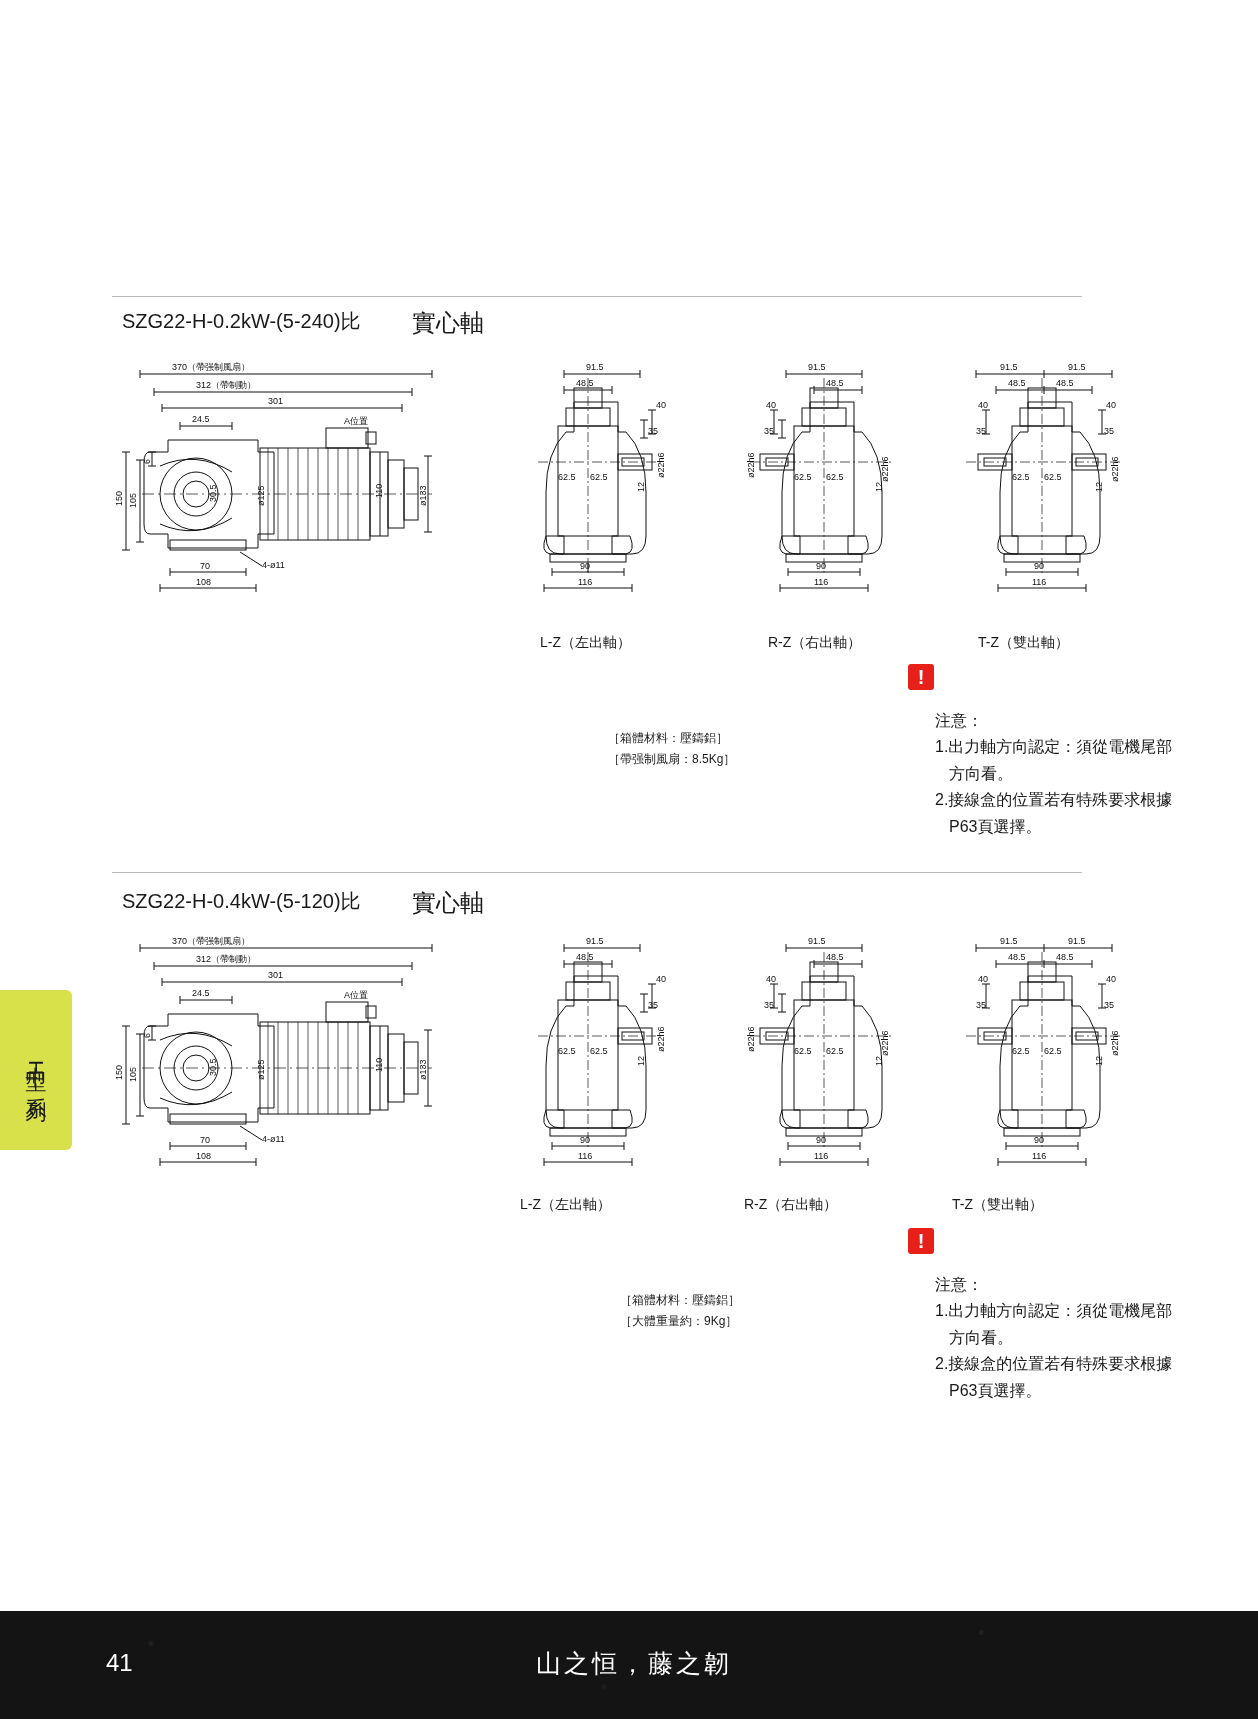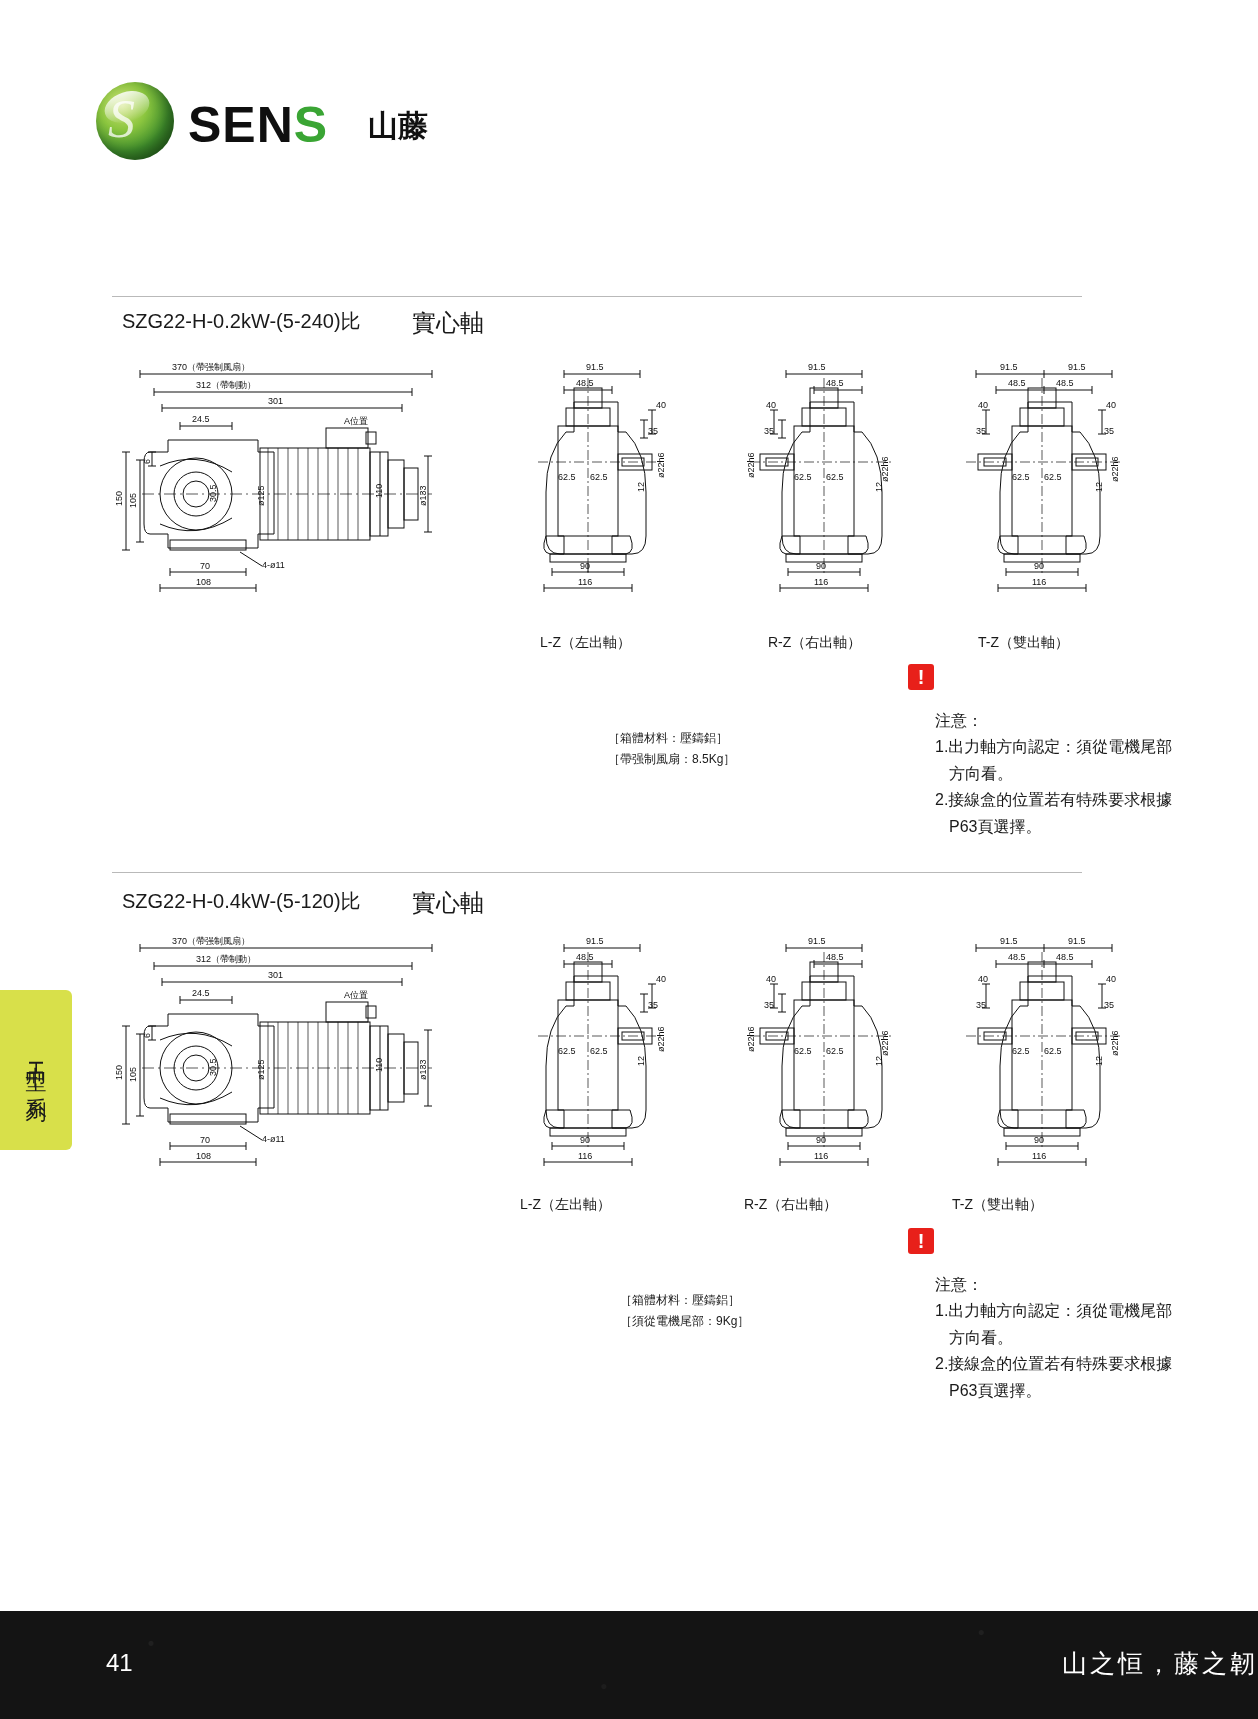--- a/index.html
+++ b/index.html
@@ -46,34 +46,27 @@
 
   
   .footer{position:absolute;left:0;bottom:0;width:1258px;height:108px;
     background:#141414;
     background-image:
       radial-gradient(circle at 12% 30%, rgba(255,255,255,.05) 0 2px, transparent 3px),
       radial-gradient(circle at 48% 70%, rgba(255,255,255,.04) 0 2px, transparent 3px),
       radial-gradient(circle at 78% 20%, rgba(255,255,255,.05) 0 2px, transparent 3px);
   }
   .footer .pg{position:absolute;left:106px;top:38px;color:#fff;font-size:24px;}
-  .footer .slogan{position:absolute;left:10px;right:0;top:36px;text-align:right;color:#fff;font-size:25px;letter-spacing:3px;}
+  .footer .slogan{position:absolute;left:10px;right:0;top:36px;text-align:center;color:#fff;font-size:25px;letter-spacing:3px;}
 </style>
 </head>
 <body>
 
 <div class="page">
 
-  <div class="logo">
-    <div class="logo-globe">
-      <div class="logo-s">S</div>
-    </div>
-    <div class="logo-text"><span>SEN</span><span class="tail">S</span></div>
-    <div class="logo-cn">山藤</div>
-  </div>
 
   <div class="side-tab">
     <span>中型H系列</span>
   </div>
 
   <div class="rule" style="top:296px"></div>
 
   <div class="sec-title" style="left:112px;top:308px">SZG22-H-0.2kW-(5-240)比</div>
   <div class="sec-sub" style="left:412px;top:307px">實心軸</div>
 
@@ -545,21 +538,21 @@
   </div>
 
   <div class="cap" style="left:520px;top:1196px">L-Z（左出軸）</div>
   <div class="cap" style="left:744px;top:1196px">R-Z（右出軸）</div>
   <div class="cap" style="left:952px;top:1196px">T-Z（雙出軸）</div>
 
   <div class="warn" style="left:908px;top:1228px">!</div>
 
   <div class="matbox" style="left:620px;top:1290px">
     <div>［箱體材料：壓鑄鋁］</div>
-    <div>［須從電機尾部：9Kg］</div>
+    <div>［大體重量約：9Kg］</div>
   </div>
 
   <div class="note" style="left:890px;top:1272px">
     <div>注意：</div>
     <div>1.出力軸方向認定：須從電機尾部</div>
     <div style="padding-left:14px">方向看。</div>
     <div>2.接線盒的位置若有特殊要求根據</div>
     <div style="padding-left:14px">P63頁選擇。</div>
   </div>
 

